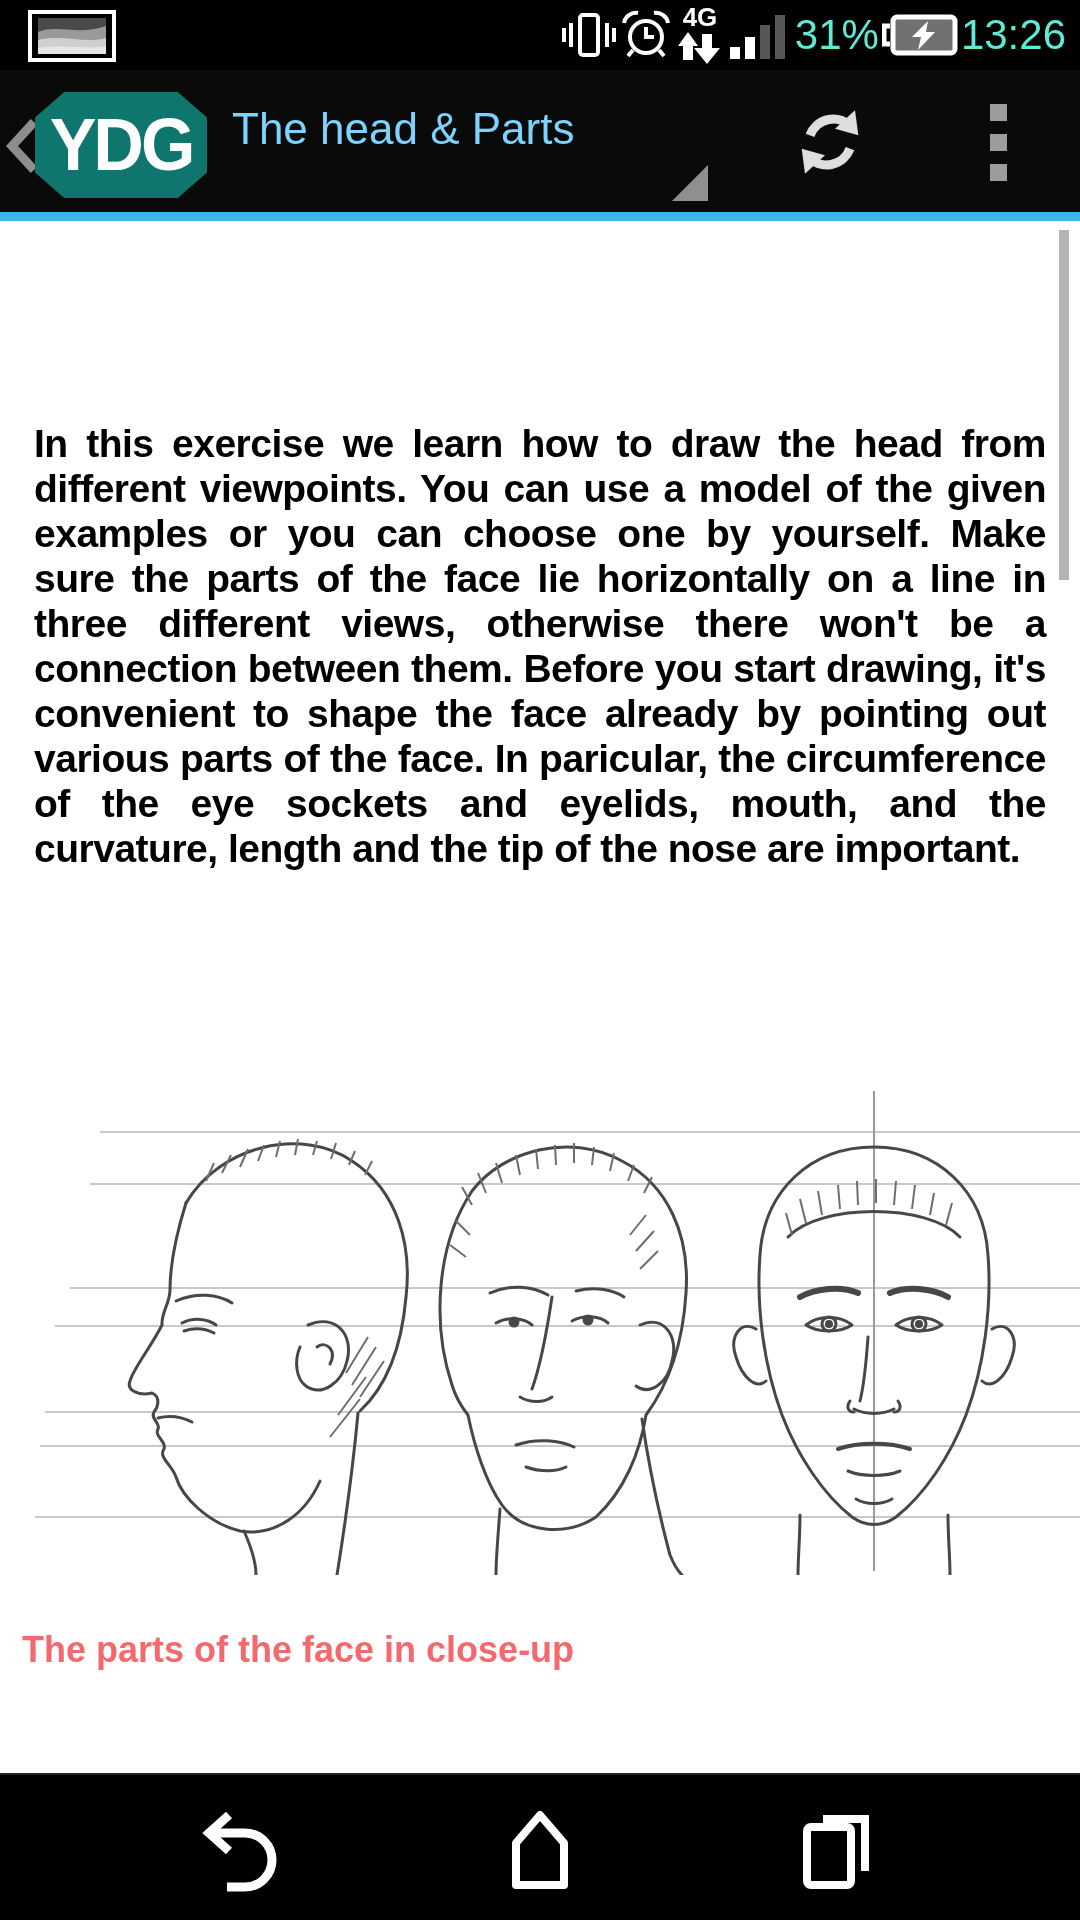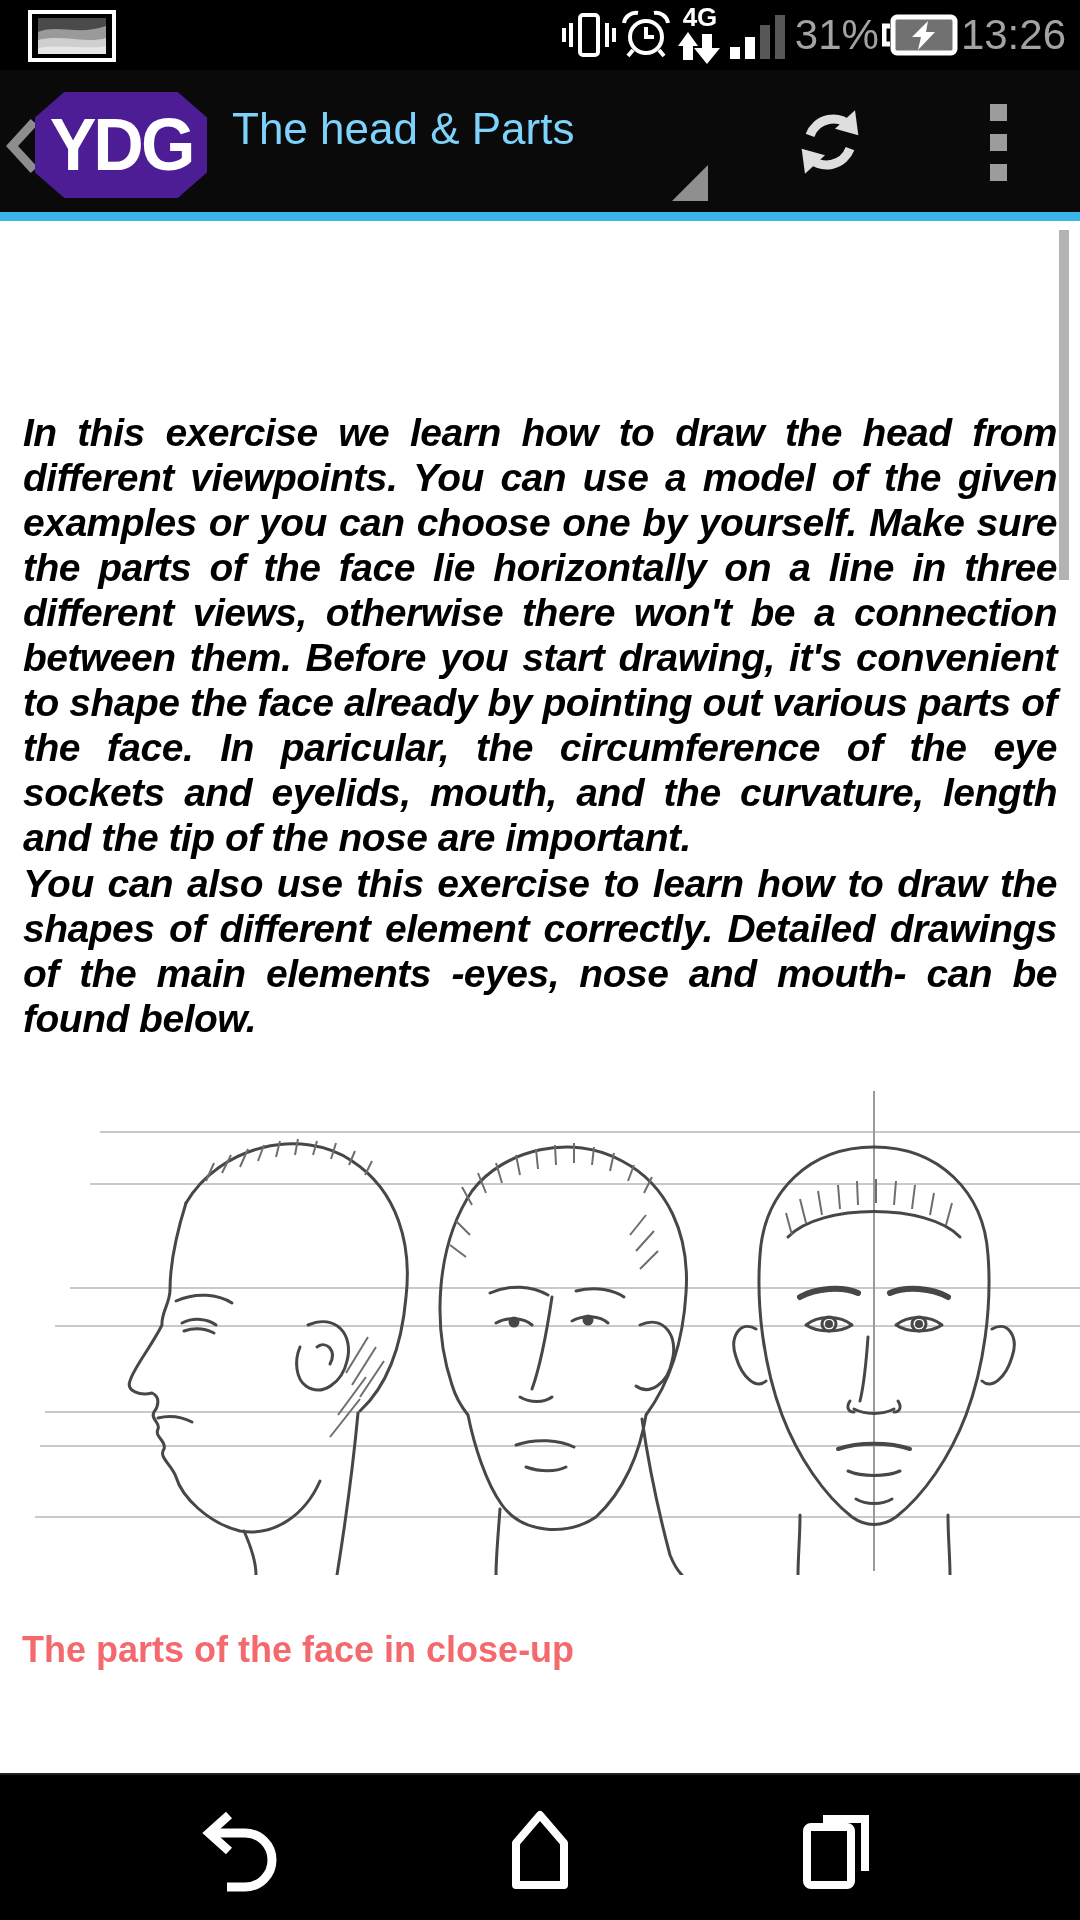--- a/index.html
+++ b/index.html
@@ -3,48 +3,48 @@
 <meta charset="utf-8">
 <style>
   html,body{margin:0;padding:0;background:#444;}
   #screen{position:relative;width:1080px;height:1920px;margin:0 auto;background:#fff;
           overflow:hidden;font-family:"Liberation Sans",sans-serif;}
 
   
   .status-bar{position:absolute;top:0;left:0;width:1080px;height:70px;background:#000;}
   .notif-icon{position:absolute;left:28px;top:10px;}
   .sb-right{position:absolute;right:14px;top:0;height:70px;display:flex;align-items:center;gap:3px;}
-  .sb-text{color:#a3a3a3;font-size:42px;line-height:70px;}
+  .sb-text{color:#5eead4;font-size:42px;line-height:70px;}
   .sig-svg,.bat-svg,.al-svg,.vib-svg,.fg-svg{display:block;}
 
   
   .action-bar{position:absolute;top:70px;left:0;width:1080px;height:142px;background:#0a0a0a;}
   .up-chevron{position:absolute;left:6px;top:48px;}
-  .logo-octagon{position:absolute;left:35px;top:22px;width:172px;height:106px;background:#4c1d95;
+  .logo-octagon{position:absolute;left:35px;top:22px;width:172px;height:106px;background:#0f766e;
       clip-path:polygon(17% 0,83% 0,100% 24%,100% 76%,83% 100%,17% 100%,0 76%,0 24%);
       display:flex;align-items:center;justify-content:center;}
   .logo-text{color:#fff;font-weight:bold;font-size:70px;letter-spacing:-3px;transform:scaleY(1.05);}
   .bar-title{position:absolute;left:232px;top:34px;color:#7dd3fc;font-size:44px;white-space:nowrap;}
   .spinner-triangle{position:absolute;left:672px;top:95px;width:0;height:0;
       border-left:36px solid transparent;border-bottom:36px solid #8f8f8f;}
   .refresh-btn{position:absolute;left:790px;top:32px;width:80px;height:80px;}
   .overflow-btn{position:absolute;left:968px;top:30px;width:60px;height:84px;
       display:flex;flex-direction:column;align-items:center;justify-content:center;gap:13px;}
   .overflow-btn span{width:17px;height:17px;background:#9c9c9c;display:block;}
   .accent-line{position:absolute;top:212px;left:0;width:1080px;height:9px;background:#38b7e8;}
 
   
   .content{position:absolute;top:221px;left:0;width:1080px;height:1552px;background:#fff;}
   .banner{position:absolute;top:45px;left:22px;width:1030px;height:88px;background:#f5f3f1;overflow:hidden;}
   .banner-text{position:absolute;left:42px;top:14px;color:#e96a6d;font-size:46px;letter-spacing:7px;
       white-space:nowrap;transform:scaleX(0.92);transform-origin:left center;}
   .banner-sketch{position:absolute;right:0;top:0;}
   .body-text{position:absolute;top:188px;left:22px;width:1036px;color:#000;font-weight:bold;
       font-size:39px;line-height:45px;letter-spacing:-0.5px;}
-  .body-text p{margin:1px;text-align:justify;font-style:italic;}
+  .body-text p{margin:12px;text-align:justify;}
   .heads-figure{position:absolute;top:864px;left:0;width:1080px;height:490px;}
   .section-heading{position:absolute;top:1408px;left:22px;color:#f4696d;font-weight:bold;font-size:36px;}
   .scrollbar{position:absolute;top:9px;left:1059px;width:10px;height:350px;background:#b3b3b3;}
 
   
   .nav-bar{position:absolute;top:1773px;left:0;width:1080px;height:147px;background:#000;
       border-top:2px solid #222;box-sizing:border-box;}
   .nav-btn{position:absolute;top:24px;width:96px;height:96px;transform:translateX(-50%);}
   .nav-back{left:241px;} .nav-home{left:540px;} .nav-recents{left:837px;}
 </style>
@@ -125,21 +125,20 @@
       <span></span>
     </div>
   </div>
   <div class="accent-line"></div>
 
   <div class="content">
 
 
     <div class="body-text">
       <p>In this exercise we learn how to draw the head from different viewpoints. You can use a model of the given examples or you can choose one by yourself. Make sure the parts of the face lie horizontally on a line in three different views, otherwise there won't be a connection between them. Before you start drawing, it's convenient to shape the face already by pointing out various parts of the face. In paricular, the circumference of the eye sockets and eyelids, mouth, and the curvature, length and the tip of the nose are important.</p>
-      <p>You can also use this exercise to learn how to draw the shapes of different element correctly. Detailed drawings of the main elements -eyes, nose and mouth- can be found below.</p>
     </div>
 
     <svg class="heads-figure" viewBox="0 0 1080 490">
       <g stroke="#c9c9c9" stroke-width="2">
         <line x1="100" y1="47" x2="1080" y2="47"></line>
         <line x1="90" y1="99" x2="1080" y2="99"></line>
         <line x1="70" y1="203" x2="1080" y2="203"></line>
         <line x1="55" y1="241" x2="1080" y2="241"></line>
         <line x1="45" y1="327" x2="1080" y2="327"></line>
         <line x1="40" y1="361" x2="1080" y2="361"></line>

